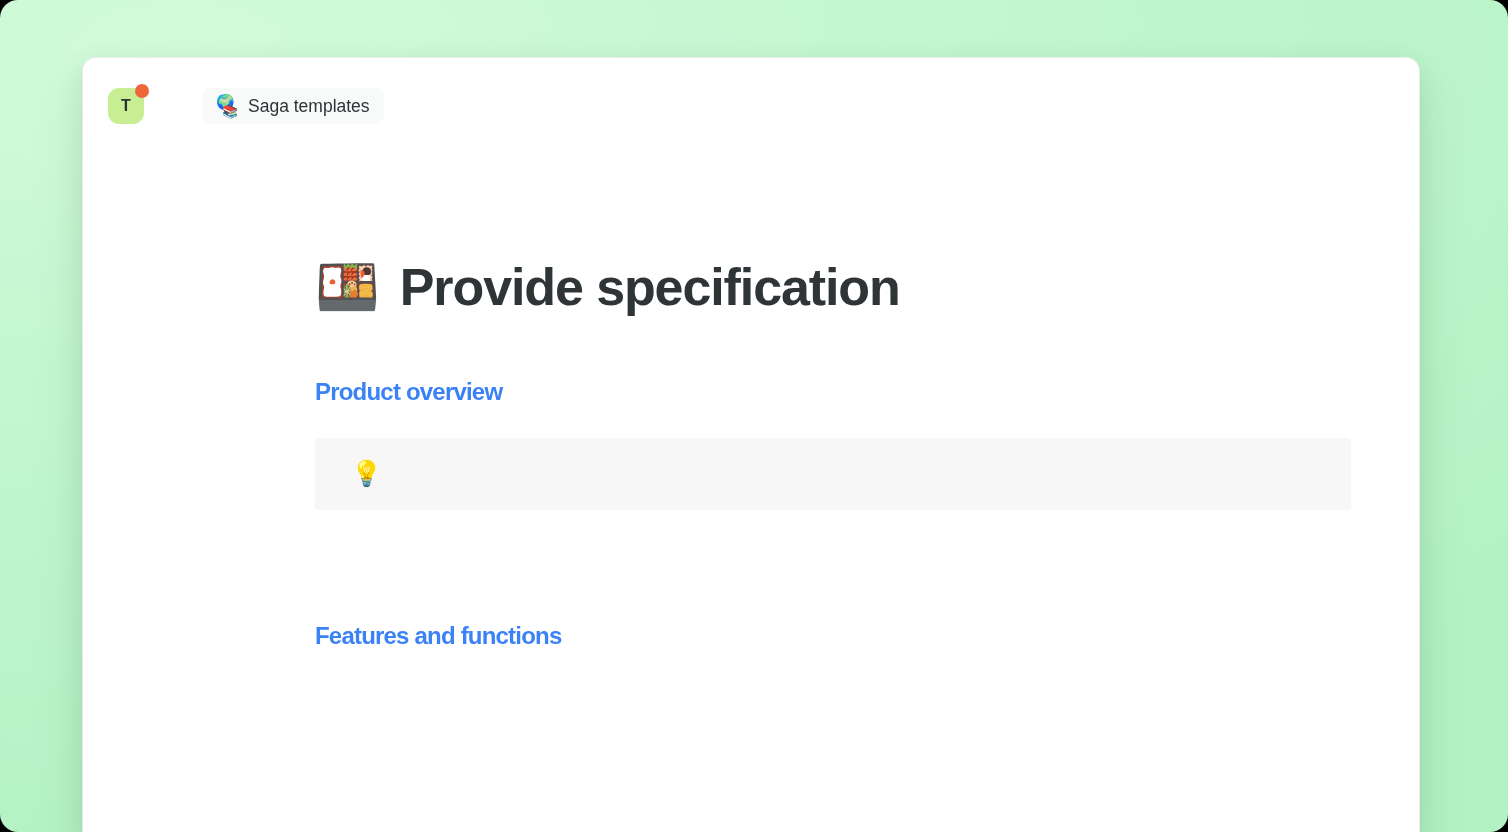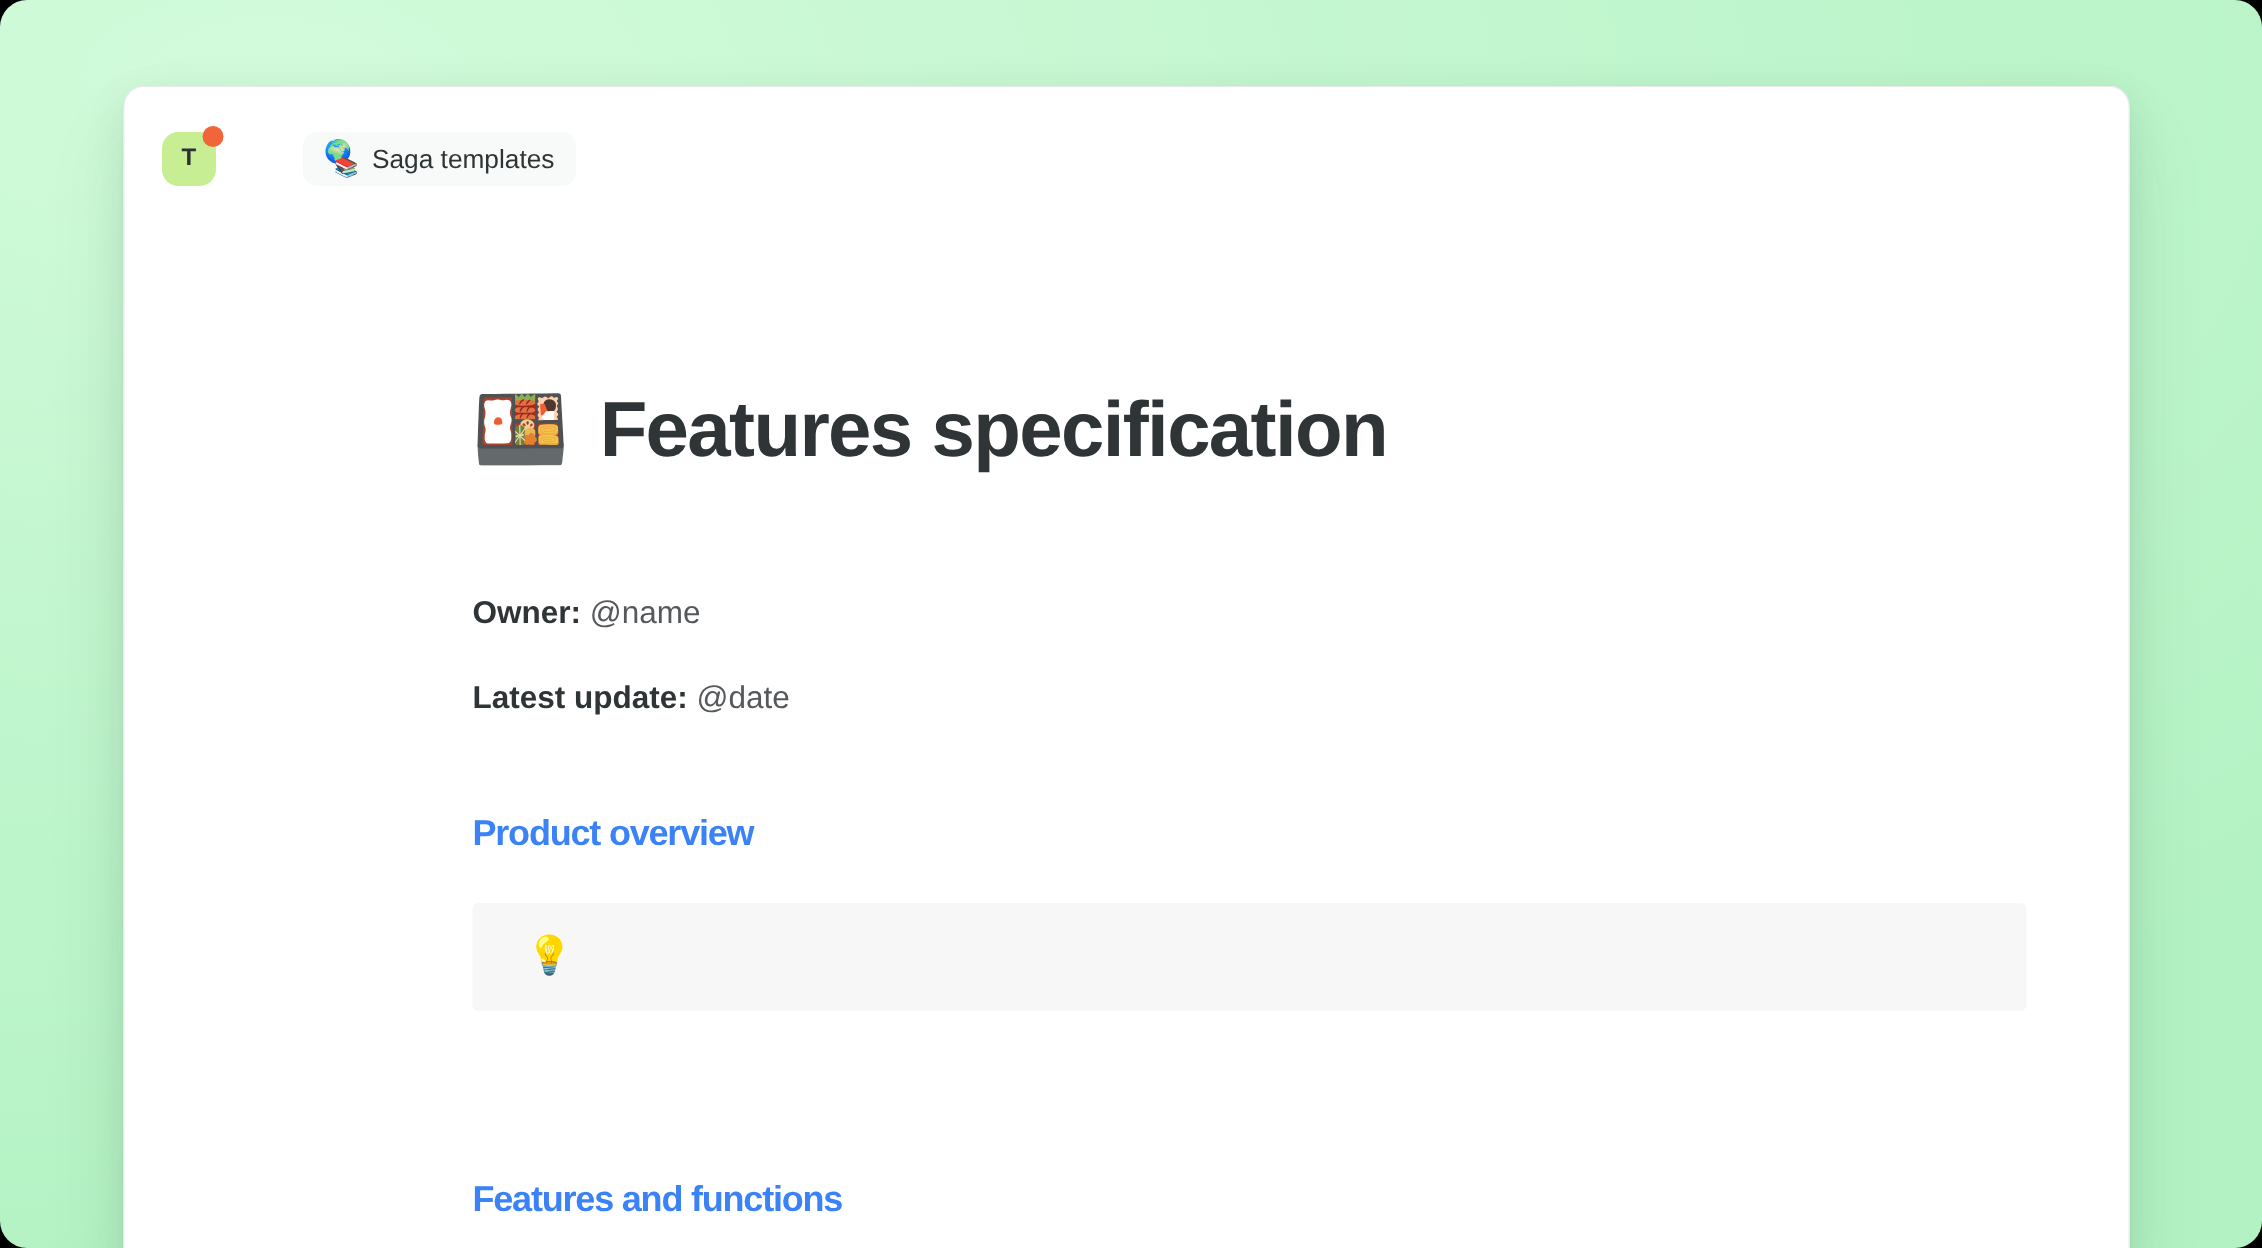--- a/index.html
+++ b/index.html
@@ -219,33 +219,23 @@
         </span>
         <span class="breadcrumb-label">Saga templates</span>
       </div>
 
     </div>
 
     <div class="doc">
 
       <div class="doc-title">
         <span class="title-emoji">🍱</span>
-        <h1>Features specification</h1>
-      </div>
-
-      <div class="meta">
-        <div class="meta-row">
-          <span class="meta-label">Owner:</span>
-          <span class="meta-value">@name</span>
-        </div>
-        <div class="meta-row">
-          <span class="meta-label">Latest update:</span>
-          <span class="meta-value">@date</span>
-        </div>
-      </div>
+        <h1>Provide specification</h1>
+      </div>
+
 
       <h2 class="section-heading heading-overview">Product overview</h2>
 
       <div class="callout">
         <span class="callout-emoji">💡</span>
       </div>
 
       <h2 class="section-heading heading-features">Features and functions</h2>
 
     </div>

